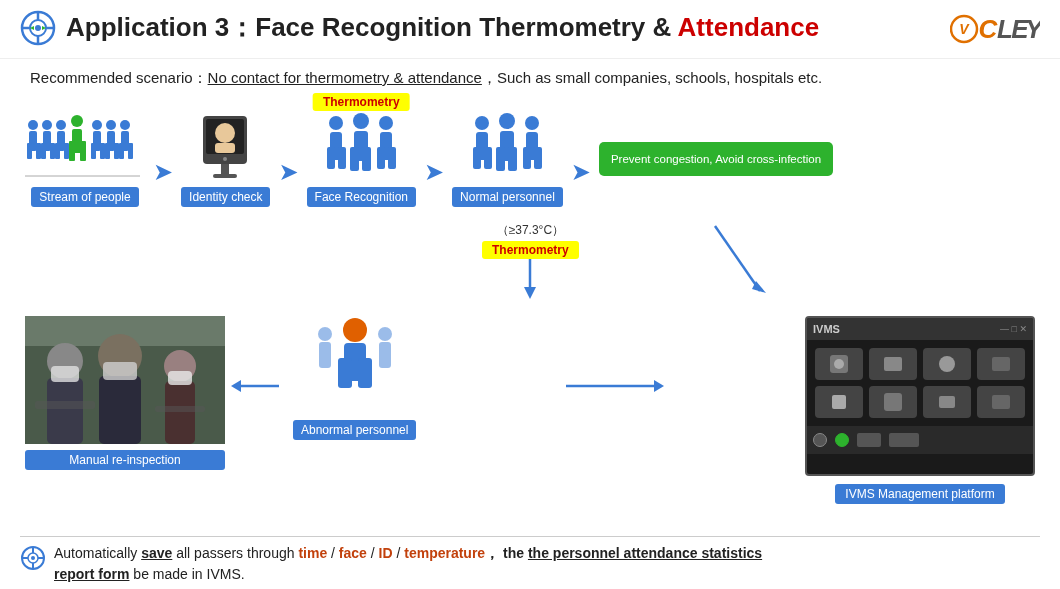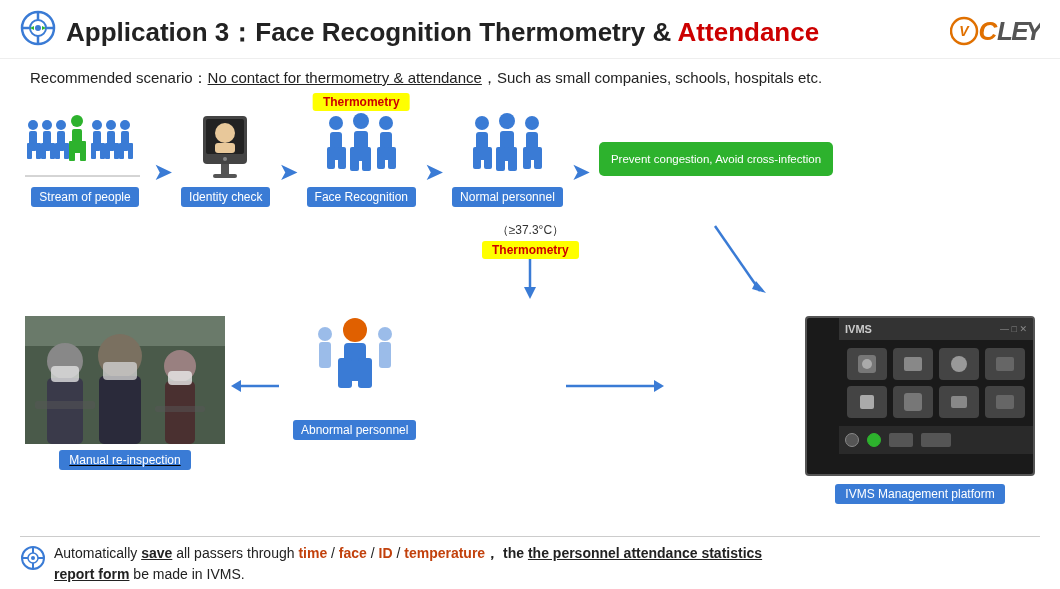--- a/index.html
+++ b/index.html
@@ -8,21 +8,21 @@
       height: 589px;
       background: #ffffff;
       font-family: Arial, sans-serif;
       overflow: hidden;
       position: relative;
     }
 
     
     .header {
       display: flex;
-      align-items: flex-end;
+      align-items: flex-start;
       padding: 10px 20px 8px 20px;
       border-bottom: 1px solid #eee;
     }
 
     
     .scenario-bar {
       padding: 10px 30px 6px 30px;
       font-size: 15px;
       color: #222;
     }
@@ -56,34 +56,31 @@
       color: white;
       font-size: 12px;
       padding: 3px 10px;
       border-radius: 3px;
       text-align: center;
       margin-top: 6px;
     }
     .photo-wrapper {
       display: flex;
       flex-direction: column;
-      align-items: center;
-      text-decoration: underline;
     }
 
     
     .ivms-box {
       background: #1a1a1a;
       border: 2px solid #555;
       border-radius: 4px;
       width: 230px;
       height: 160px;
       position: relative;
       overflow: hidden;
-      padding-left: 32px;
     }
     .ivms-header {
       background: #333;
       height: 22px;
       display: flex;
       align-items: center;
       padding: 0 6px;
       font-size: 10px;
       color: #aaa;
     }

